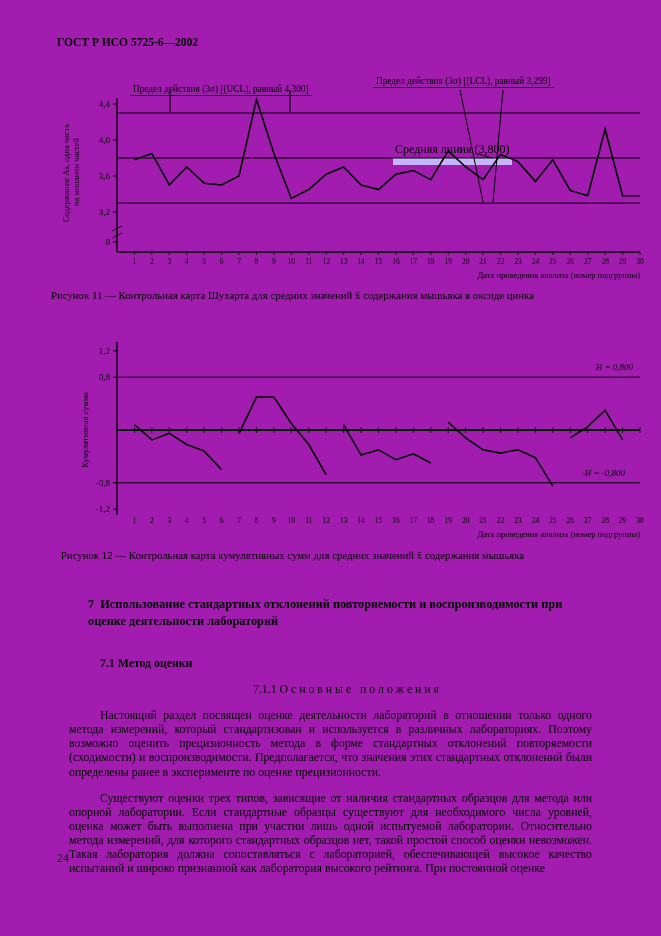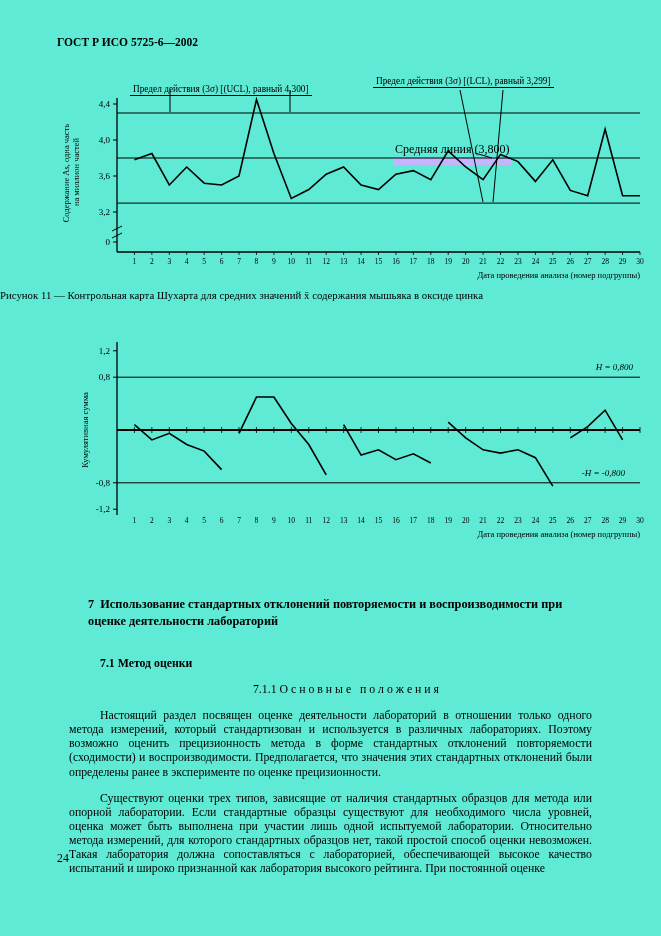--- a/index.html
+++ b/index.html
@@ -1,26 +1,26 @@
 <!DOCTYPE html>
 <html><head>
 <meta charset="utf-8">
 <style>
   html,body{margin:0;padding:0;background:#fff}
-  .page{position:relative;width:661px;height:936px;background:#5eead4;font-family:"Liberation Serif",serif;color:#000;overflow:hidden}
+  .page{position:relative;width:661px;height:936px;background:#a21caf;font-family:"Liberation Serif",serif;color:#000;overflow:hidden}
   .header{position:absolute;left:57px;top:36px;font-size:11.5px;font-weight:bold}
   .fig{position:absolute;left:55px;width:594px}
   #fig11{top:72px;height:216px}
   #fig12{top:330px;height:218px}
   #fig11 svg{position:absolute;left:0;top:18px}
   #fig12 svg{position:absolute;left:0;top:0}
   svg text{font-family:"Liberation Serif",serif;fill:#000}
   .limit-label{position:absolute;font-size:9.3px;white-space:nowrap;border-bottom:1px solid #000;padding:0 3px 1px}
   .mean-label{position:absolute;left:338px;top:70px;font-size:12px;white-space:nowrap;border-bottom:7px solid #c4b5fd;padding:0 2px 1px}
-  .caption{position:absolute;left:0;width:585px;text-align:left;font-size:10.8px}
+  .caption{position:absolute;left:0;width:585px;text-align:center;font-size:10.8px}
   .heading{position:absolute;left:88px;top:596px;width:492px;font-size:12.3px;font-weight:bold;line-height:17px}
   .body-block{position:absolute;left:57px;top:644px;width:547px;font-size:11.8px;line-height:14.1px;text-align:justify}
   .body-block p{margin:12px}
   .sub{font-weight:bold;text-indent:31px;text-align:left}
   .clause{text-indent:31px;text-align:center}
   .para{text-indent:31px}
   .pagenum{position:absolute;left:57px;top:851px;font-size:11.8px}
 </style>
 </head>
 <body>
@@ -205,20 +205,21 @@
         <text x="567.5666666666666" y="193" text-anchor="middle" font-size="7.5">29</text>
         <line x1="585" y1="97" x2="585" y2="103" stroke="#000" stroke-width="0.8"></line>
         <text x="585" y="193" text-anchor="middle" font-size="7.5">30</text>
         <polyline points="79.4,94.7 96.9,109.9 114.3,103.3 131.7,114.5 149.2,121.1 166.6,139.6" fill="none" stroke="#000" stroke-width="1.6"></polyline>
         <polyline points="184.0,103.3 201.5,67.0 218.9,67.0 236.3,93.4 253.8,114.5 271.2,144.9" fill="none" stroke="#000" stroke-width="1.6"></polyline>
         <polyline points="288.6,94.7 306.1,125.1 323.5,119.8 340.9,129.7 358.4,123.8 375.8,133.0" fill="none" stroke="#000" stroke-width="1.6"></polyline>
         <polyline points="393.2,92.1 410.7,107.9 428.1,119.8 445.5,123.1 463.0,119.8 480.4,127.7 497.8,156.1" fill="none" stroke="#000" stroke-width="1.6"></polyline>
         <polyline points="515.3,107.9 532.7,96.7 550.1,80.2 567.6,109.9" fill="none" stroke="#000" stroke-width="1.6"></polyline>
       </svg>
   </div>
+  <div class="caption" style="top:549px">Рисунок 12 — Контрольная карта кумулятивных сумм для средних значений x̄ содержания мышьяка</div>
 
   <div class="heading">7&nbsp;&nbsp;Использование стандартных отклонений повторяемости и воспроизводимости при оценке деятельности лабораторий</div>
 
   <div class="body-block">
     <p class="sub">7.1 Метод оценки</p>
     <p class="clause">
       <span>7.1.1</span>
       <span>О с н о в н ы е&nbsp;&nbsp; п о л о ж е н и я</span>
     </p>
     <p class="para">Настоящий раздел посвящен оценке деятельности лабораторий в отношении только одного метода измерений, который стандартизован и используется в различных лабораториях. Поэтому возможно оценить прецизионность метода в форме стандартных отклонений повторяемости (сходимости) и воспроизводимости. Предполагается, что значения этих стандартных отклонений были определены ранее в эксперименте по оценке прецизионности.</p>

